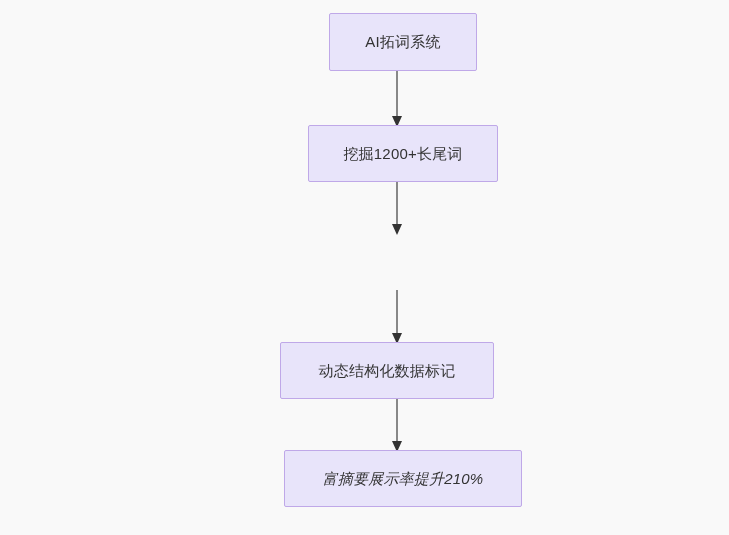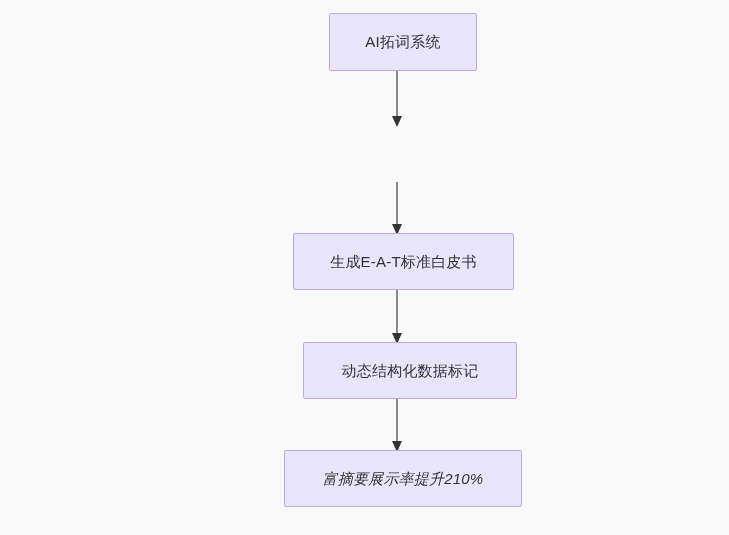--- a/index.html
+++ b/index.html
@@ -76,26 +76,26 @@
     <svg width="16" height="53" viewBox="0 0 16 53" aria-hidden="true">
       <line x1="8" y1="0" x2="8" y2="45" stroke="#888888" stroke-width="2"></line>
       <polygon points="8,53 3,42 13,42" fill="#333333"></polygon>
     </svg>
   </div>
 
   <div class="node" style="left:297px; top:13px; width:148px; height:58px;">
     <span class="node-label">AI拓词系统</span>
   </div>
 
-
-  <div class="node" style="left:261px; top:233px; width:221px; height:57px;">
-    <span class="node-label">生成E-A-T标准白皮书</span>
+  <div class="node" style="left:276px; top:125px; width:190px; height:57px;">
+    <span class="node-label">挖掘1200+长尾词</span>
   </div>
 
-  <div class="node" style="left:271px; top:342px; width:214px; height:57px;">
+
+  <div class="node" style="left:248px; top:342px; width:214px; height:57px;">
     <span class="node-label">动态结构化数据标记</span>
   </div>
 
   <div class="node" style="left:252px; top:450px; width:238px; height:57px;font-style:italic;">
     <span class="node-label">富摘要展示率提升210%</span>
   </div>
 
 </div>
 
 </body></html>

